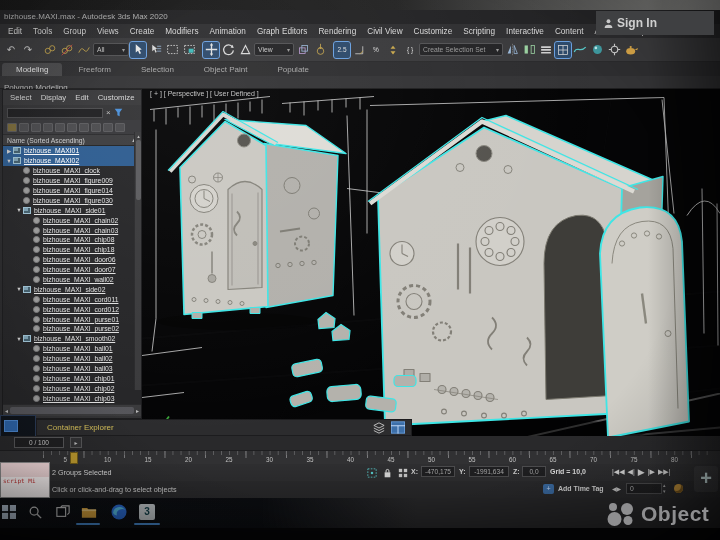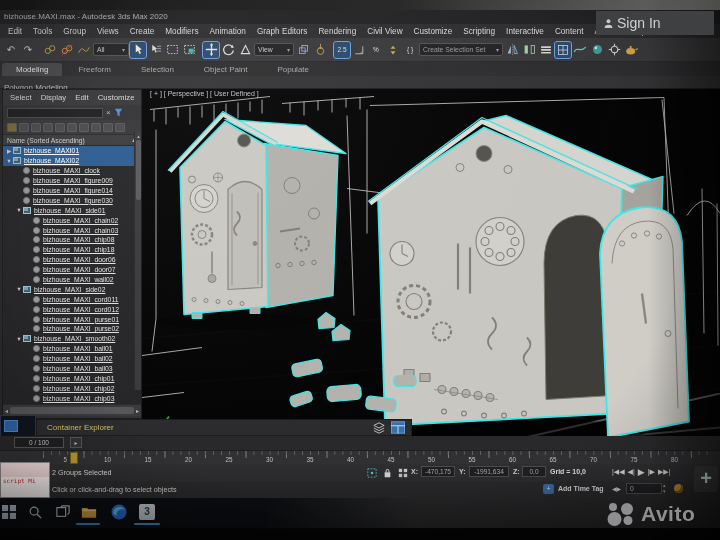--- a/index.html
+++ b/index.html
@@ -7,21 +7,21 @@
   .photo{position:relative;width:720px;height:540px;background:#070709;overflow:hidden;}
   .bezel-top{position:absolute;left:0;top:0;width:720px;height:10px;
     background:linear-gradient(90deg,#141414 0%,#242424 55%,#6e6e6c 92%,#9a9a98 100%);}
   .screen{position:absolute;left:0;top:10px;width:720px;height:518px;background:#2b2b2d;}
 
   
   .titlebar{position:absolute;left:0;top:0;width:720px;height:14px;background:#232325;}
   .title-text{position:absolute;left:4px;top:2px;font-size:8px;color:#b4b4b4;white-space:nowrap;}
   .signin{position:absolute;right:6px;top:1px;width:118px;height:24px;background:#3f4042;
     display:flex;align-items:center;gap:4px;padding-left:8px;z-index:5;}
-  .signin span{font-size:14px;color:#cfcfcf;}
+  .signin span{font-size:12px;color:#cfcfcf;font-weight:bold;}
   .menubar{position:absolute;left:0;top:14px;width:600px;height:14px;background:#2f2f31;
     display:flex;align-items:center;gap:11px;padding-left:8px;}
   .menu-item{font-size:8.2px;color:#d8d8d8;white-space:nowrap;}
 
   
   .toolbar{position:absolute;left:0;top:28px;width:720px;height:24px;background:#3a3a3c;
     display:flex;align-items:center;gap:1px;padding-left:3px;border-bottom:1px solid #2a2a2c;}
   .ti{width:16px;height:16px;display:flex;align-items:center;justify-content:center;
     border-radius:2px;flex:0 0 auto;color:#cfcfcf;font-size:10px;}
   .ti.hl{background:#2d4a6b;outline:1px solid #6aa0e0;}
@@ -818,15 +818,15 @@
   <div class="glare"></div>
   <div class="vignette"></div>
 
   <div class="watermark">
     <svg width="30" height="28" viewBox="0 0 30 28">
       <circle cx="7" cy="7" r="4" fill="#8e8e90"></circle>
       <circle cx="8.5" cy="19" r="7" fill="#8e8e90"></circle>
       <circle cx="21" cy="9" r="6" fill="#8e8e90"></circle>
       <circle cx="22" cy="20.5" r="4.5" fill="#8e8e90"></circle>
     </svg>
-    <span class="wm-text">Avito</span>
+    <span class="wm-text">Object</span>
   </div>
 </div>
 
 </body></html>

